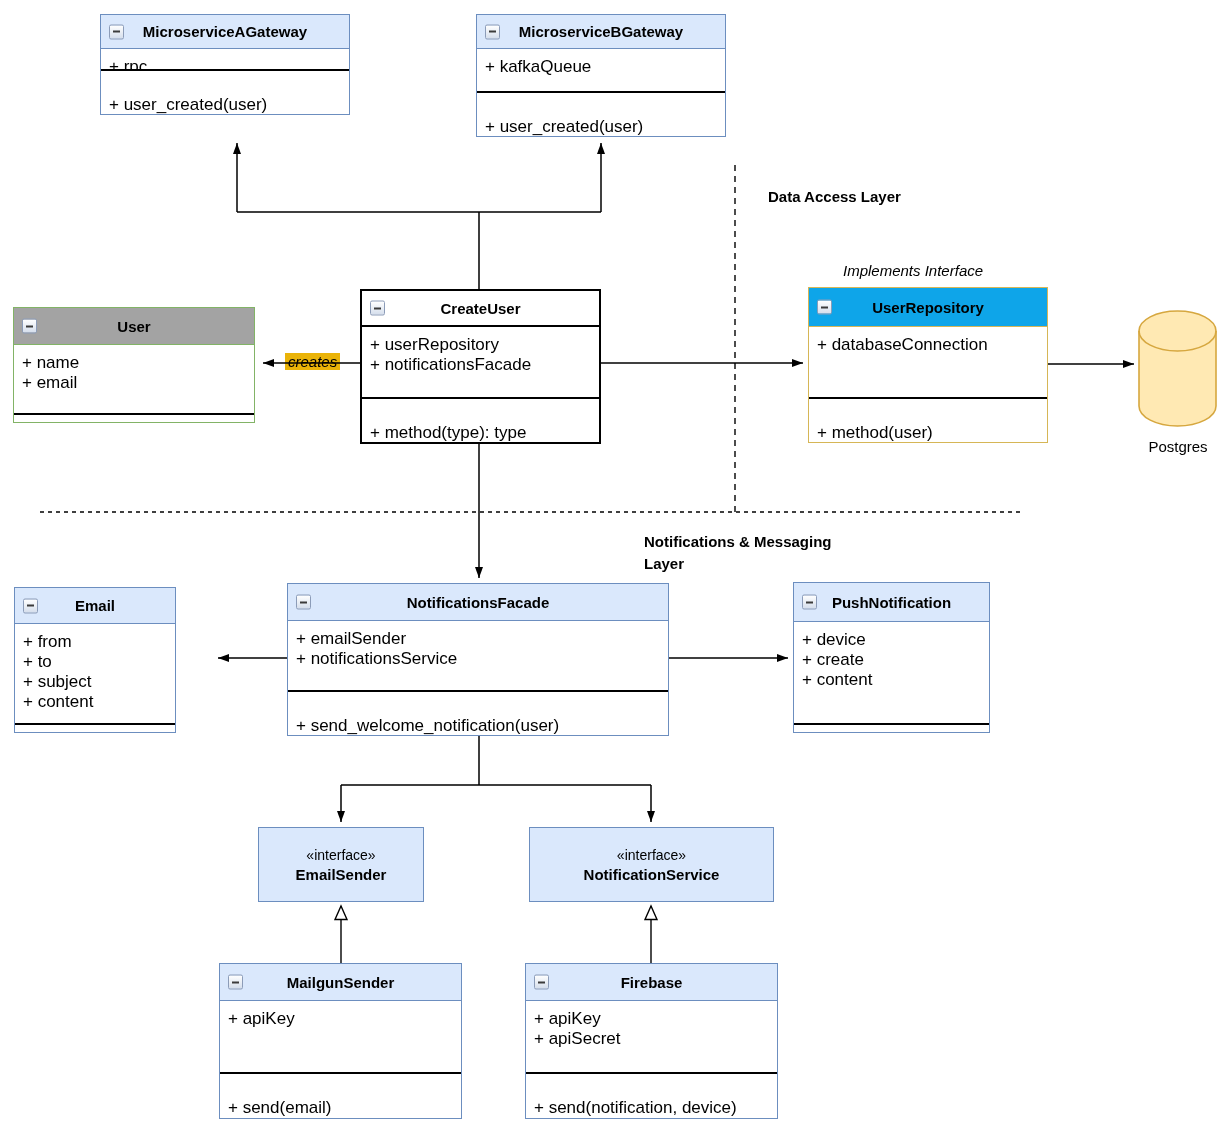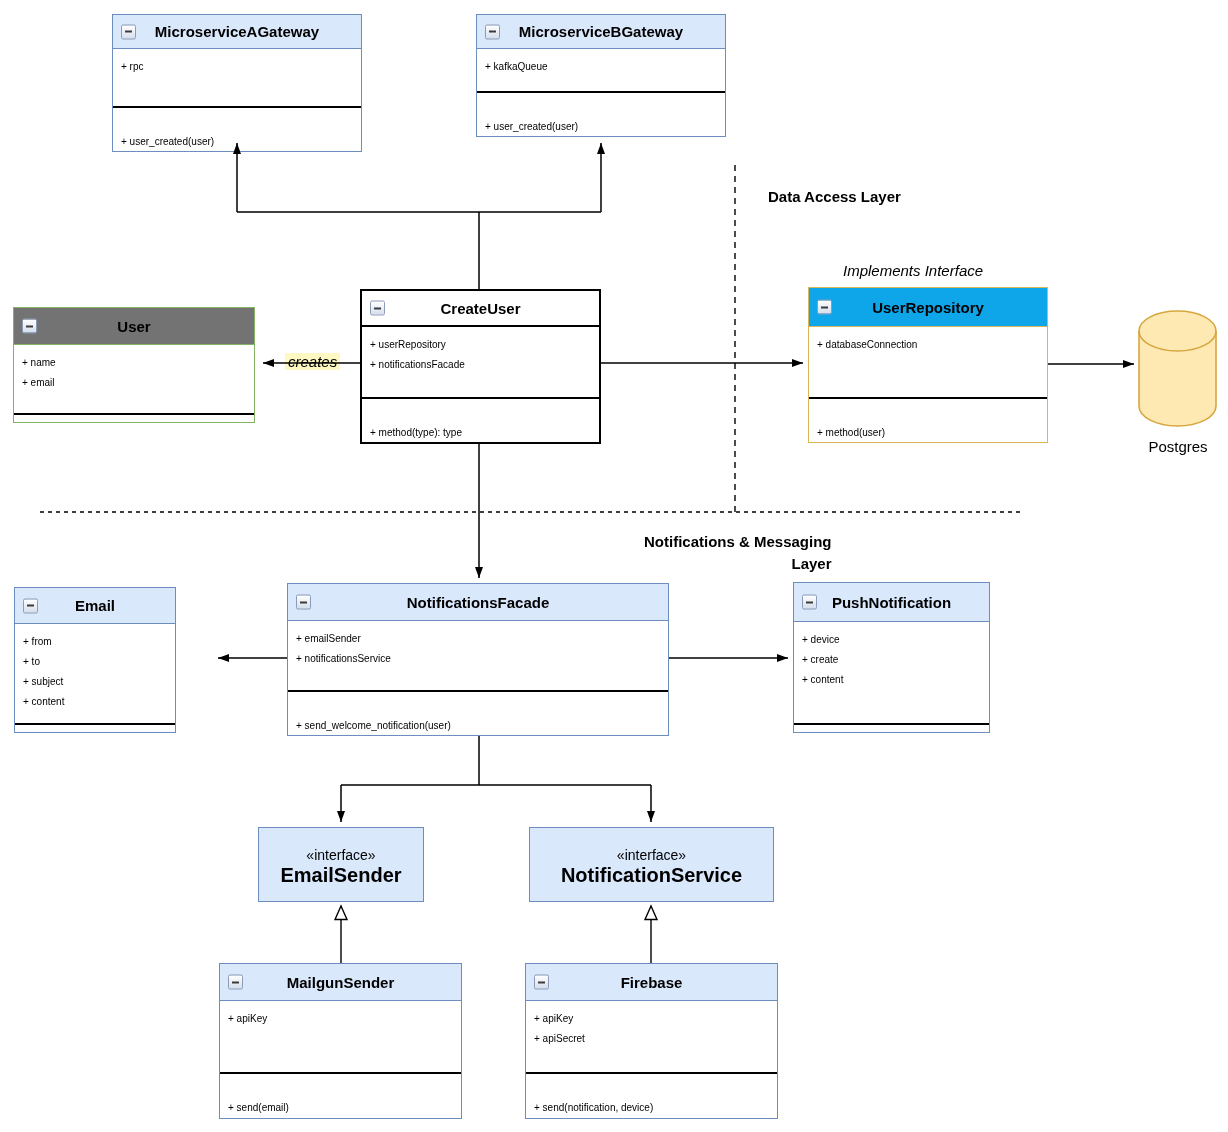--- a/index.html
+++ b/index.html
@@ -4,49 +4,49 @@
 <style>
   html,body{margin:0;padding:0;background:#fff;}
   #canvas{
     position:relative;width:1228px;height:1132px;background:#ffffff;
     font-family:"Liberation Sans",sans-serif;color:#000;overflow:hidden;
   }
   
   .box{position:absolute;display:flex;flex-direction:column;background:#fff;box-sizing:border-box;}
   .box .hd{position:relative;display:flex;align-items:center;justify-content:center;
            font-weight:bold;font-size:15px;box-sizing:border-box;flex:0 0 auto;}
-  .box .sec{box-sizing:border-box;padding:8px 0 0 8px;font-size:10px;line-height:20px;overflow:hidden;}
+  .box .sec{box-sizing:border-box;padding:8px 0 0 8px;font-size:17px;line-height:20px;overflow:hidden;}
   .box .attrs{flex:1 1 auto;}
   .box .methods{flex:0 0 auto;border-top:2px solid #000;padding-top:24px;}
   .box .strip{flex:0 0 auto;border-top:2px solid #000;padding:0;}
   
   .v-blue{border:1px solid #6c8ebf;}
   .v-blue .hd{background:#dae8fc;border-bottom:1px solid #6c8ebf;}
   .v-green{border:1px solid #82b366;}
-  .v-green .hd{background:#737373;border-bottom:1px solid #82b366;}
+  .v-green .hd{background:#a3a3a3;border-bottom:1px solid #82b366;}
   .v-yellow{border:1px solid #d6b656;}
   .v-yellow .hd{background:#0ea5e9;border-bottom:1px solid #d6b656;}
   .v-black{border:2px solid #000;}
   .v-black .hd{background:#fff;border-bottom:2px solid #000;}
   
   .collapse{position:absolute;left:8px;top:50%;transform:translateY(-50%);
             width:13px;height:13px;border:1px solid #8c9cb8;border-radius:2px;
             background:linear-gradient(#ffffff,#d5deec);
             display:flex;align-items:center;justify-content:center;}
   .collapse i{display:block;width:7px;height:2px;background:#3b3b3b;}
   
   .iface{position:absolute;box-sizing:border-box;background:#dae8fc;border:1px solid #6c8ebf;
          display:flex;flex-direction:column;align-items:center;justify-content:center;
          font-size:14px;line-height:20px;}
-  .iface .nm{font-weight:bold;font-size:20px;}
+  .iface .nm{font-weight:bold;font-size:15px;}
   
   .lbl{position:absolute;font-size:15px;white-space:nowrap;}
-  .lbl.bold{font-weight:bold;text-align:right;}
+  .lbl.bold{font-weight:bold;}
   .lbl.ital{font-style:italic;}
-  .lbl.onwire{background:#fef9c3;padding:0 3px;}
+  .lbl.onwire{background:#eab308;padding:0 3px;}
   
   #wires{position:absolute;left:0;top:0;z-index:3;pointer-events:none;}
   .boxes{position:absolute;left:0;top:0;z-index:2;width:100%;height:100%;}
 </style>
 </head>
 <body>
 
 <div id="canvas">
 
   <svg id="wires" width="1228" height="1132" viewBox="0 0 1228 1132">
@@ -87,21 +87,21 @@
 
     <g>
       <path d="M1139,331 C1139,319.9 1156.2,311 1177.5,311 C1198.8,311 1216,319.9 1216,331
                L1216,406 C1216,417.1 1198.8,426 1177.5,426 C1156.2,426 1139,417.1 1139,406 Z" fill="#ffe9b3" stroke="#d6a73f" stroke-width="1.6"></path>
       <path d="M1139,331 C1139,342.1 1156.2,351 1177.5,351 C1198.8,351 1216,342.1 1216,331" fill="none" stroke="#d6a73f" stroke-width="1.6"></path>
     </g>
   </svg>
 
   <div class="boxes">
 
-    <div class="box v-blue" style="left:112px;top:14px;width:250px;height:138px">
+    <div class="box v-blue" style="left:100px;top:14px;width:250px;height:101px">
       <div class="hd" style="height:34px">
         <span class="collapse">
             <i></i>
           </span>
         <span>MicroserviceAGateway</span>
       </div>
       <div class="sec attrs">
         <div>+ rpc</div>
       </div>
       <div class="sec methods" style="height:45px">

